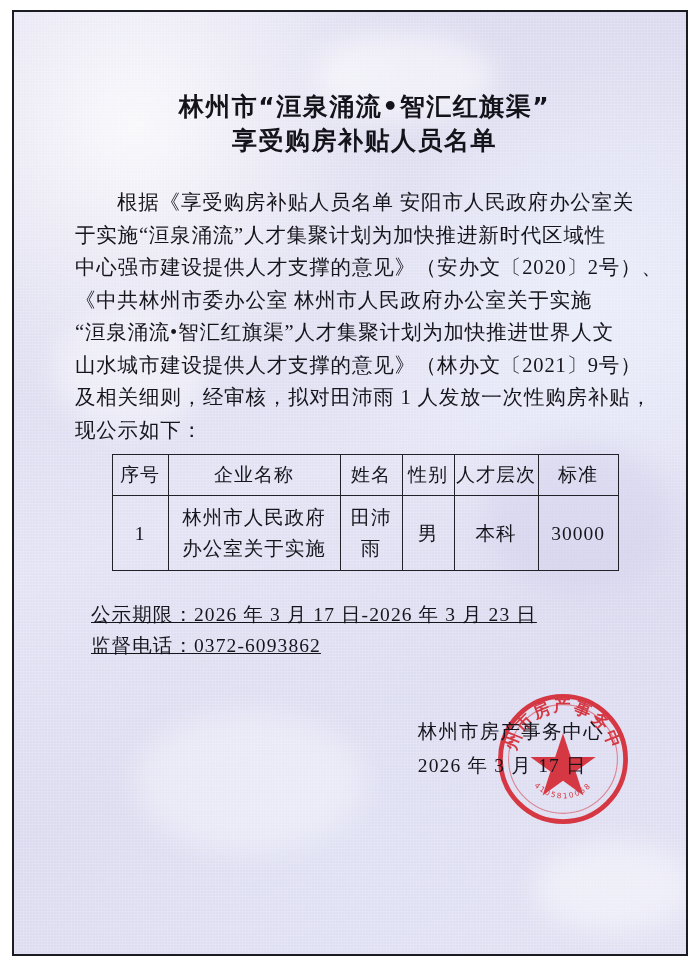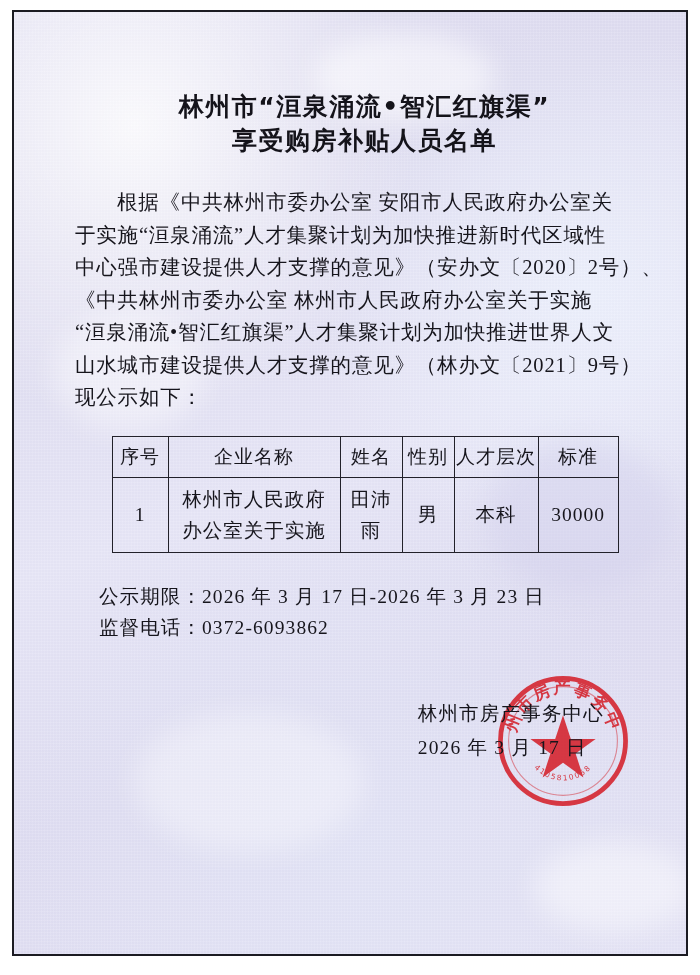--- a/index.html
+++ b/index.html
@@ -92,21 +92,21 @@
     font-family: "Liberation Serif", "DejaVu Serif", serif;
     font-size: 20.5px;
     line-height: 32.5px;
     letter-spacing: 0.8px;
     white-space: nowrap;
   }
   .para-line.indent { text-indent: 42px; }
 
   
   .table-wrap {
-    margin: 22px auto 0 auto;
+    margin: 8px auto 0 auto;
     width: 506px;
   }
   table.pub {
     border-collapse: collapse;
     width: 100%;
     table-layout: fixed;
     color: #16151c;
   }
   table.pub th, table.pub td {
     border: 1.4px solid #22212a;
@@ -130,23 +130,24 @@
 
   col.c-seq     { width: 56px;  }
   col.c-company { width: 172px; }
   col.c-name    { width: 62px;  }
   col.c-gender  { width: 52px;  }
   col.c-level   { width: 84px;  }
   col.c-std     { width: 80px;  }
 
   
   .notes {
-    margin: 28px 0 0 12px;
+    margin: 28px 0 0 4px;
     padding-left: 44px;
     color: #16151c;
+    text-decoration: underline;
   }
   .note-line {
     font-family: "Liberation Serif", "DejaVu Serif", serif;
     font-size: 19.5px;
     line-height: 31px;
     letter-spacing: 1.1px;
     white-space: nowrap;
   }
 
   
@@ -196,26 +197,27 @@
     <div class="blotch b5"></div>
 
     <div class="content">
 
       <div class="title-block">
         <div class="title-line">林州市“洹泉涌流•智汇红旗渠”</div>
         <div class="title-line">享受购房补贴人员名单</div>
       </div>
 
       <div class="body-block">
-        <div class="para-line indent">根据《中共林州市委办公室  安阳市人民政府办公室关</div>
+        <div class="para-line indent">根据《享受购房补贴人员名单  安阳市人民政府办公室关</div>
         <div class="para-line">于实施“洹泉涌流”人才集聚计划为加快推进新时代区域性</div>
         <div class="para-line">中心强市建设提供人才支撑的意见》（安办文〔2020〕2号）、</div>
         <div class="para-line">《中共林州市委办公室  林州市人民政府办公室关于实施</div>
         <div class="para-line">“洹泉涌流•智汇红旗渠”人才集聚计划为加快推进世界人文</div>
         <div class="para-line">山水城市建设提供人才支撑的意见》（林办文〔2021〕9号）</div>
+        <div class="para-line">及相关细则，经审核，拟对田沛雨 1 人发放一次性购房补贴，</div>
         <div class="para-line">现公示如下：</div>
       </div>
 
       <div class="table-wrap">
         <table class="pub">
           <colgroup>
             <col class="c-seq">
               <col class="c-company">
               <col class="c-name">
             <col class="c-gender">

